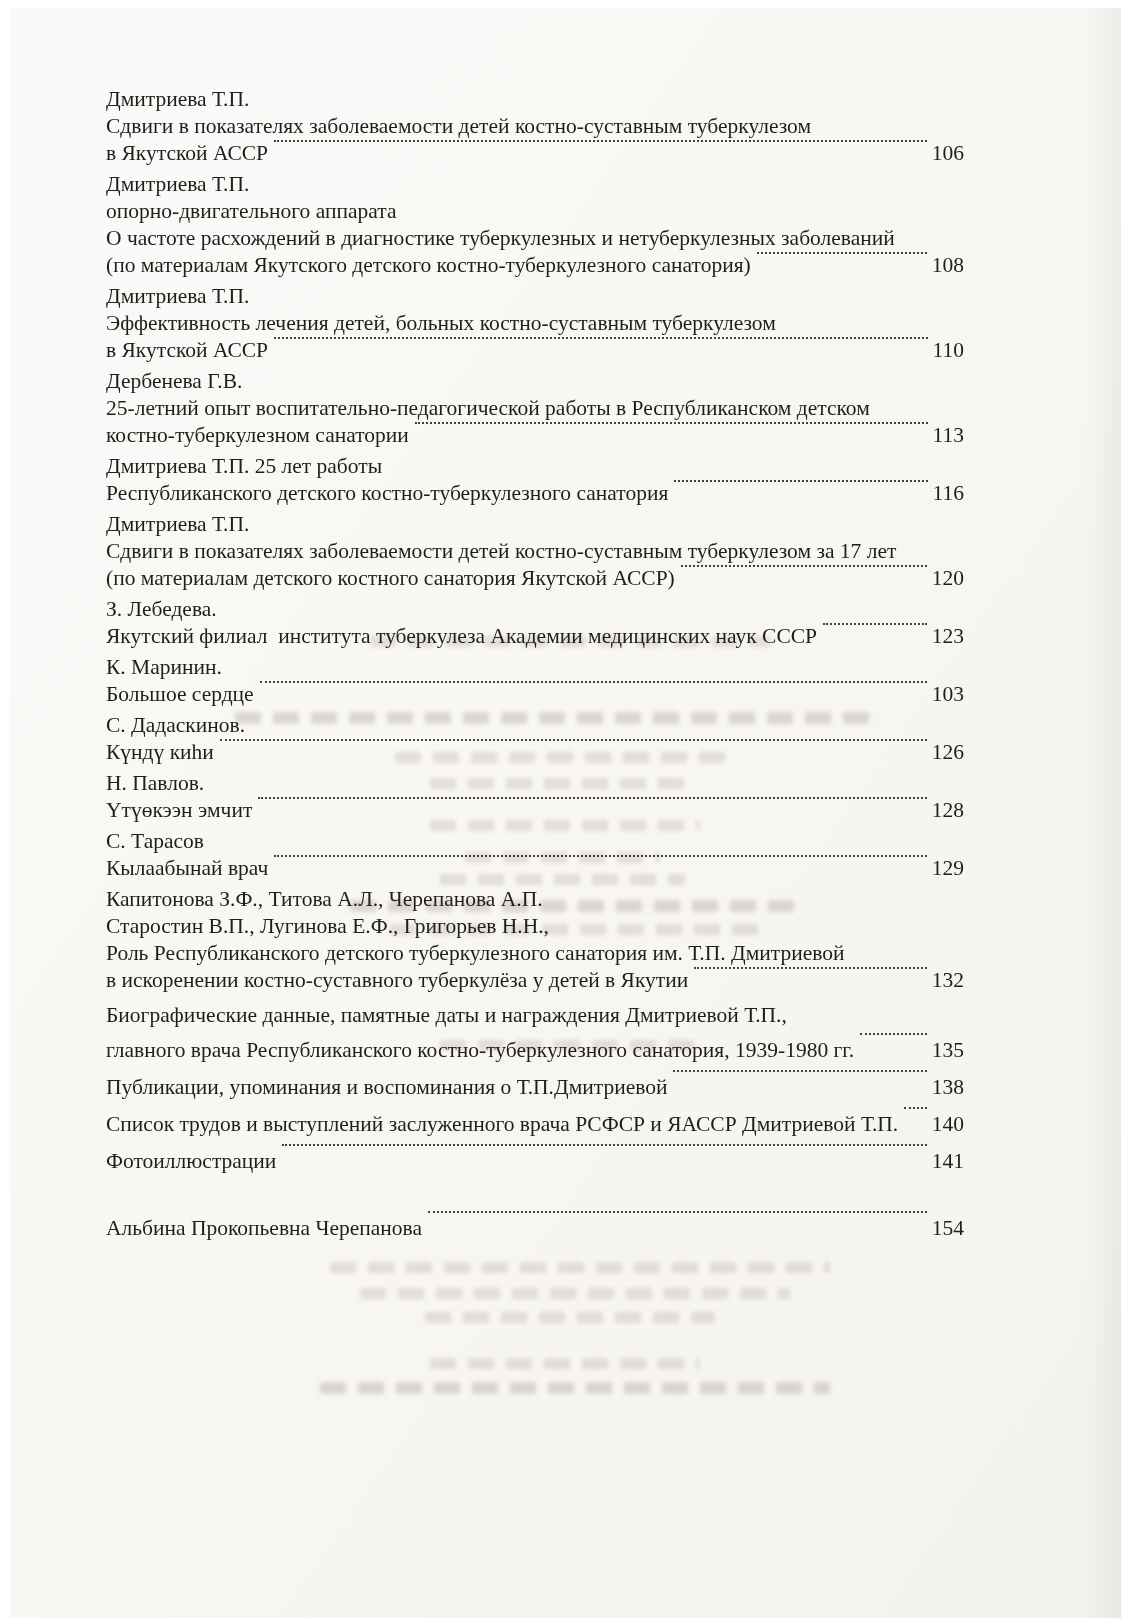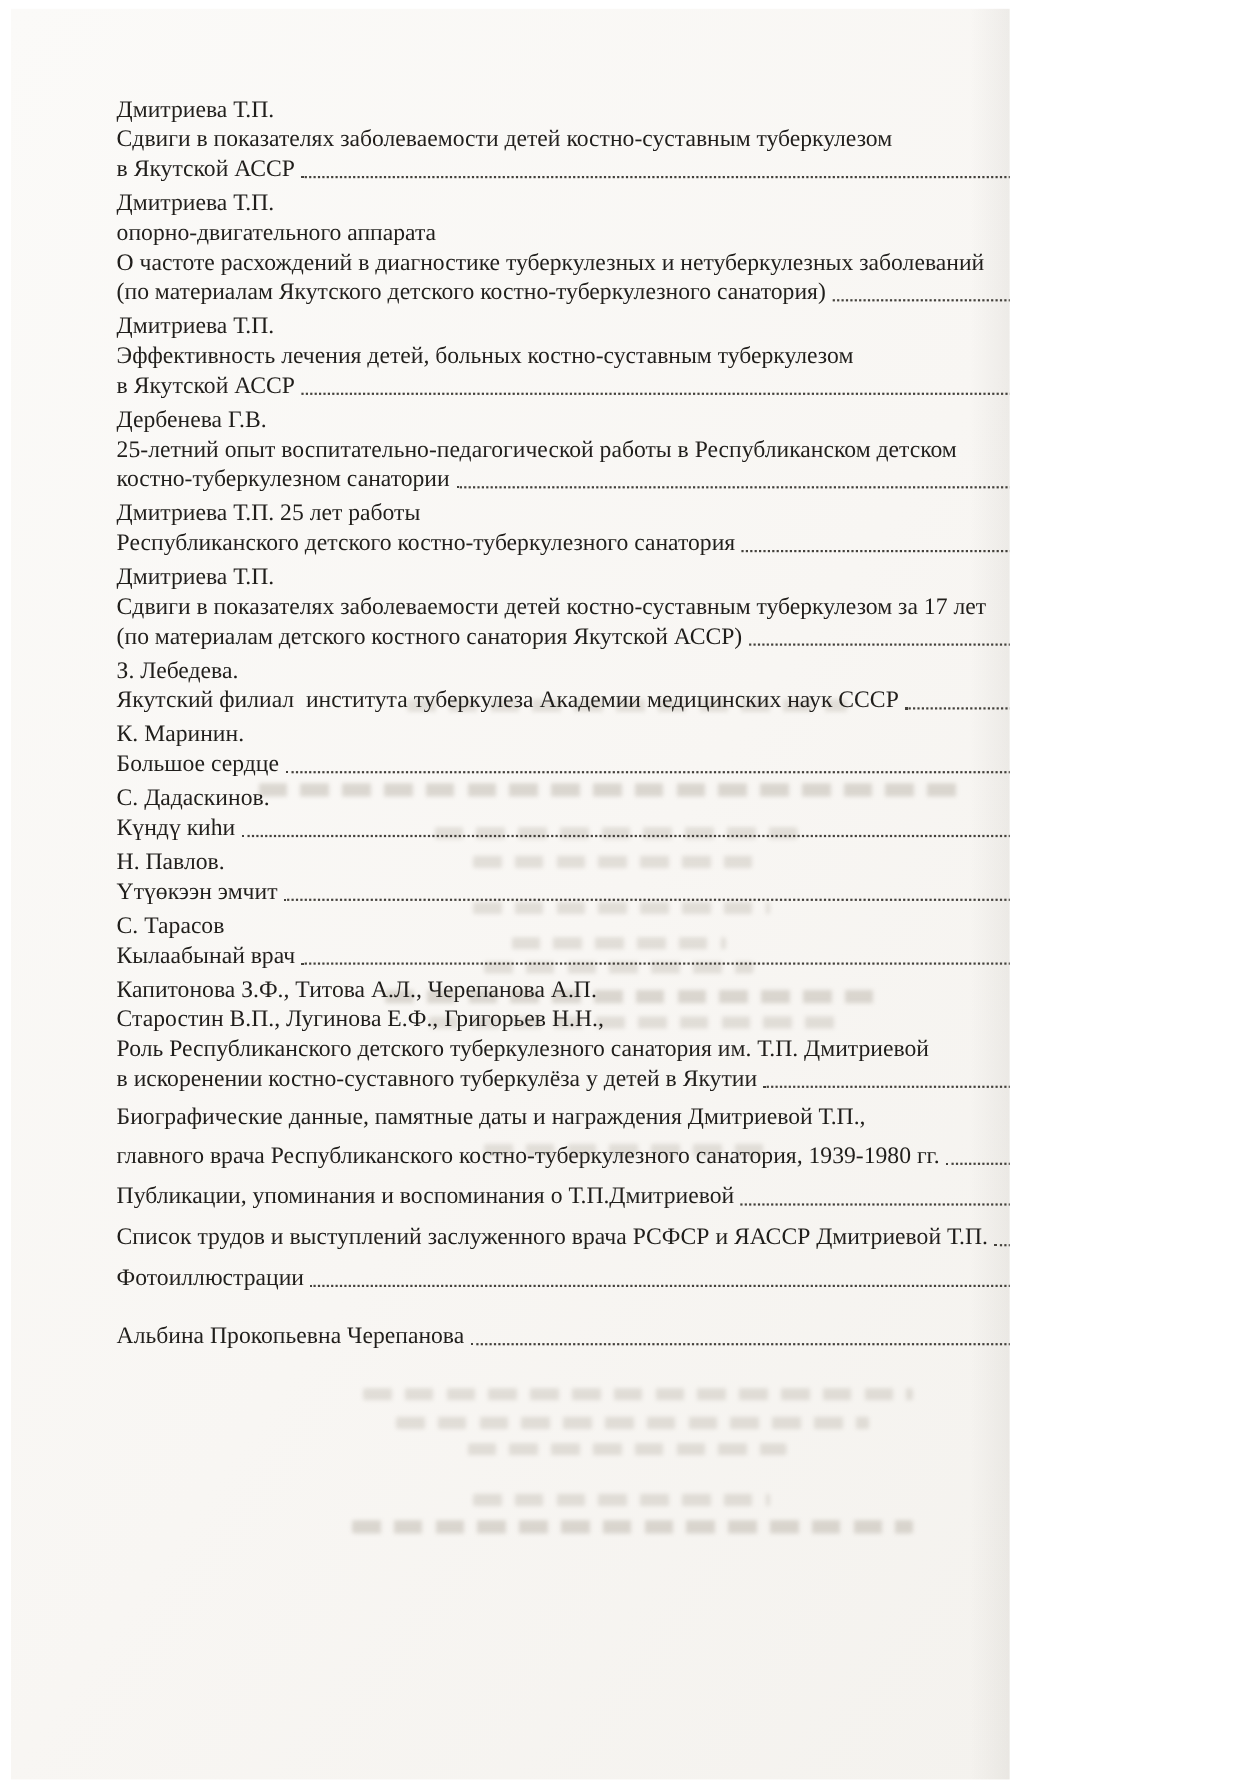--- a/index.html
+++ b/index.html
@@ -1,18 +1,18 @@
 <!DOCTYPE html>
 <html lang="ru"><head>
 <meta charset="utf-8">
 <style>
   html,body{margin:0;padding:0;background:#ffffff;}
   .scan{
     position:relative;
-    width:918px;height:1618px;
+    width:1121px;height:1618px;
     background:#ffffff;
     overflow:hidden;
     font-family:"Liberation Serif","DejaVu Serif",serif;
   }
   .paper{
     position:absolute;
     left:10px;top:8px;right:0;bottom:0;
     background:linear-gradient(125deg,#fbfaf8 0%,#f8f6f3 55%,#f4f2ee 100%);
   }
   .paper::after{ 
@@ -22,33 +22,33 @@
   .toc{
     position:absolute;
     left:106px;top:86px;
     width:858px;
     color:#201e1b;
     font-size:21.5px;
     line-height:27px;
   }
   .entry{margin:0 0 4px 0;}
   .line{white-space:pre-wrap;}
-  .line.last{display:flex;align-items:flex-end;}
+  .line.last{display:flex;align-items:flex-start;}
   .line.last .t{white-space:pre-wrap;flex:0 1 auto;}
   .leader{
     flex:1 1 12px;
     min-width:14px;
     border-bottom:2.6px dotted #43403b;
     margin:0 5px 5px 6px;
   }
   .pg{flex:0 0 auto;}
   
   .entry.loose{line-height:35px;margin-bottom:2px;}
   .entry.loose .leader{margin-bottom:9px;}
-  .entry.gap-before{margin-top:18px;}
+  .entry.gap-before{margin-top:32px;}
   
   .ghost{
     position:absolute;height:11px;
     background:repeating-linear-gradient(90deg,
       rgba(158,150,136,.60) 0 26px, rgba(158,150,136,0) 26px 38px);
     filter:blur(2px);
     opacity:.42;
     border-radius:2px;
   }
   .ghost.strong{opacity:.55;height:12px;}

